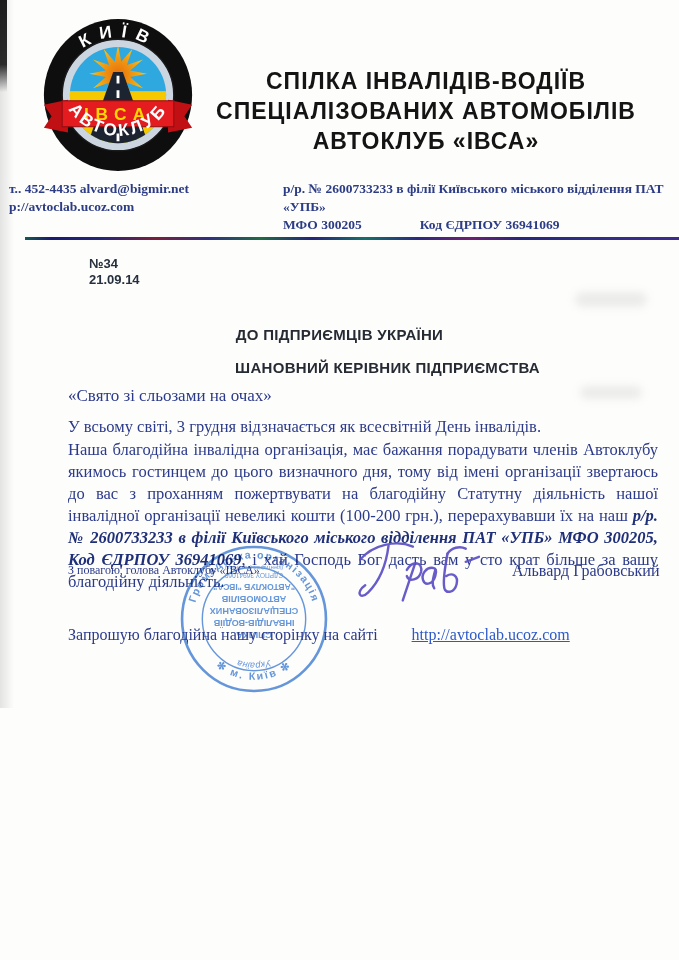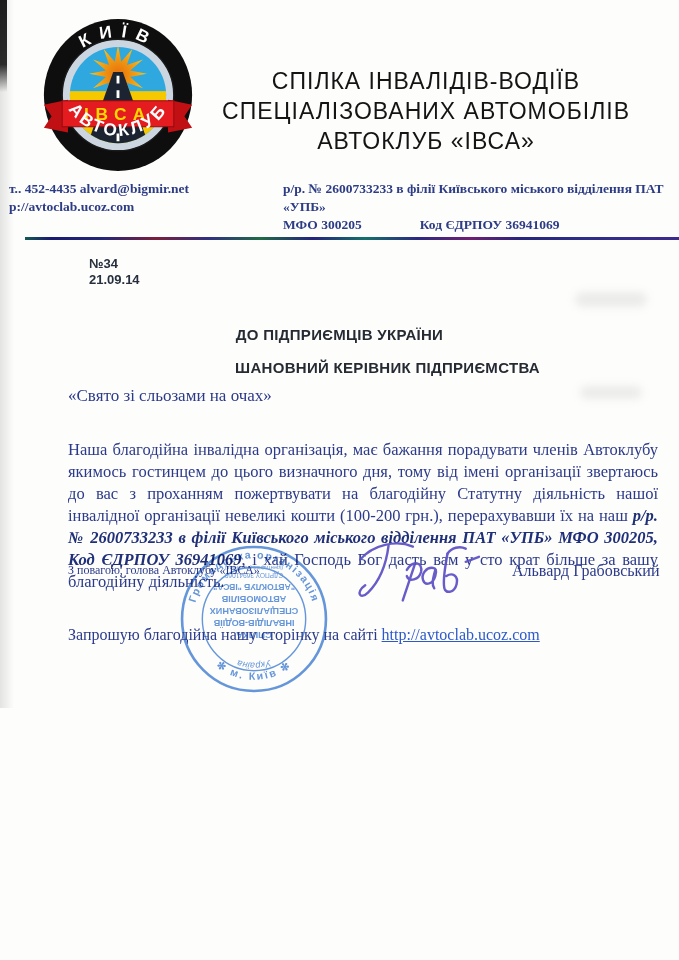--- a/index.html
+++ b/index.html
@@ -13,21 +13,21 @@
     background:linear-gradient(180deg,#1f1f1f 0%,#2e2e2e 70%,rgba(46,46,46,0) 100%);}
   .left-shade{position:absolute;left:0;top:252;width:14px;height:708px;
     background:linear-gradient(90deg,rgba(0,0,0,.10),rgba(0,0,0,0));}
   .smudge{position:absolute;background:rgba(110,110,110,.12);filter:blur(4px);border-radius:8px;}
   .smudge.s1{left:575px;top:292px;width:72px;height:15px;}
   .smudge.s2{left:580px;top:386px;width:62px;height:13px;}
 
   
   .logo{position:absolute;left:38px;top:18px;width:160px;height:154px;}
   .org-title{position:absolute;left:180px;top:66px;width:492px;text-align:center;
-    font-family:"Liberation Sans",sans-serif;font-weight:normal;font-size:23px;
+    font-family:"Liberation Sans",sans-serif;font-weight:bold;font-size:23px;
     line-height:30px;color:#141414;letter-spacing:1px;}
   .contact-left{position:absolute;left:9px;top:180px;width:270px;
     font-weight:bold;font-size:13.5px;line-height:18px;color:#2c3c85;}
   .contact-right{position:absolute;left:283px;top:180px;width:392px;
     font-weight:bold;font-size:13.5px;line-height:18px;color:#2c3c85;}
   .contact-right .gap{display:inline-block;width:58px;}
   .sep-line{position:absolute;left:25px;top:237px;width:654px;height:3px;
     background:linear-gradient(90deg,#145a52 0%,#1a1a70 4%,#262678 12%,#7a1f3c 20%,
       #303080 28%,#1f6b46 36%,#24247c 44%,#15706b 52%,#2a2a80 60%,#6e2072 68%,
       #26267c 76%,#2e2e88 86%,#3d2b8e 100%);}
@@ -49,21 +49,21 @@
   .body-para .acct{font-weight:bold;font-style:italic;color:#1f2f78;}
 
   .sign-left{position:absolute;left:68px;top:563px;font-size:12px;}
   .sign-name{position:absolute;left:512px;top:562px;font-size:16px;}
   .handwriting{position:absolute;left:352px;top:533px;width:132px;height:76px;}
 
   .stamp{position:absolute;left:178px;top:543px;width:152px;height:152px;
     opacity:.85;mix-blend-mode:multiply;}
 
   .invite{position:absolute;left:68px;top:626px;font-size:16px;}
-  .invite a{color:#2d59c9;text-decoration:underline;}
+  .invite a{color:#2d59c9;text-decoration:underline;margin-left:30px;}
 </style>
 </head>
 <body>
 
 <div class="page">
 
   <div class="edge-strip"></div>
   <div class="left-shade"></div>
   <div class="smudge s1"></div>
   <div class="smudge s2"></div>
@@ -131,20 +131,21 @@
 
   <div class="ref-block">
     <div>№34</div>
     <div>21.09.14</div>
   </div>
 
   <div class="heading h1">ДО  ПІДПРИЄМЦІВ УКРАЇНИ</div>
   <div class="heading h2">ШАНОВНИЙ КЕРІВНИК ПІДПРИЄМСТВА</div>
 
   <div class="epigraph">«Свято зі сльозами на очах»</div>
+  <div class="body-line1">У всьому світі, 3 грудня відзначається як всесвітній День інвалідів.</div>
   <div class="body-para">
     <span>Наша благодійна інвалідна організація, має бажання порадувати членів Автоклубу якимось гостинцем до цього визначного дня, тому від імені організації звертаюсь до вас з проханням пожертвувати на благодійну Статутну діяльність нашої інвалідної організації невеликі кошти (100-200 грн.), перерахувавши їх на наш </span><span class="acct">р/р. № 2600733233 в філії Київського міського відділення ПАТ «УПБ» МФО 300205, Код ЄДРПОУ 36941069</span><span>, і хай Господь Бог дасть вам у сто крат більше за вашу благодійну діяльність.</span>
   </div>
 
   <div class="sign-left">З повагою, голова Автоклубу «ІВСА»</div>
   <div class="sign-name">Альвард Грабовський</div>
 
   <div class="handwriting">
     <svg viewBox="0 0 130 70" width="132" height="76">
       <g stroke="#5c50c4" stroke-width="2.4" fill="none" stroke-linecap="round" opacity="0.92">

